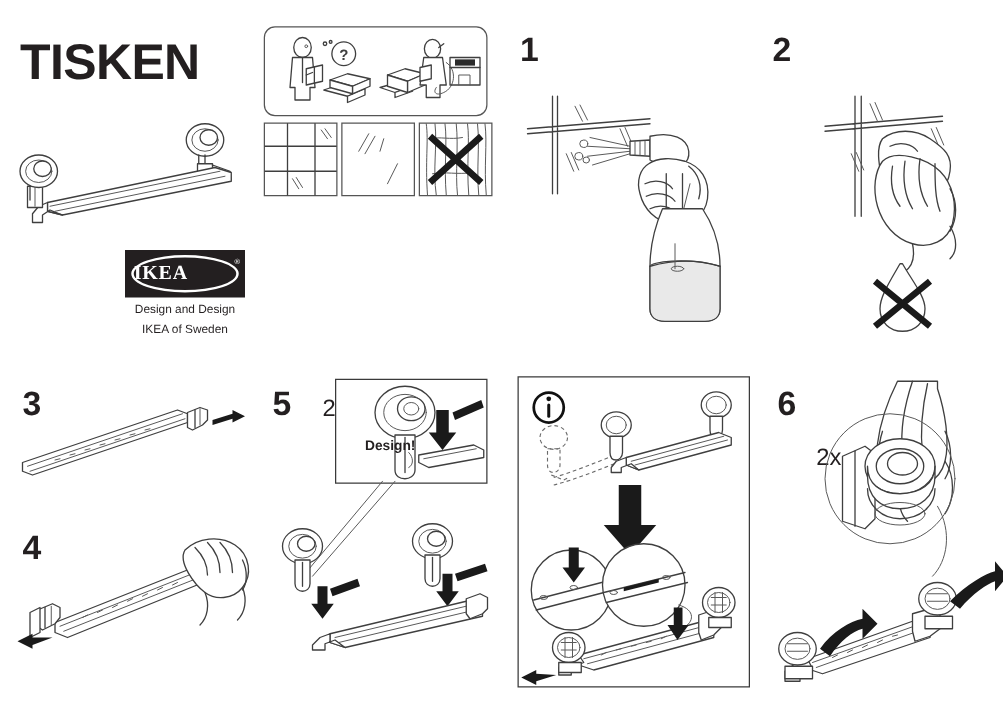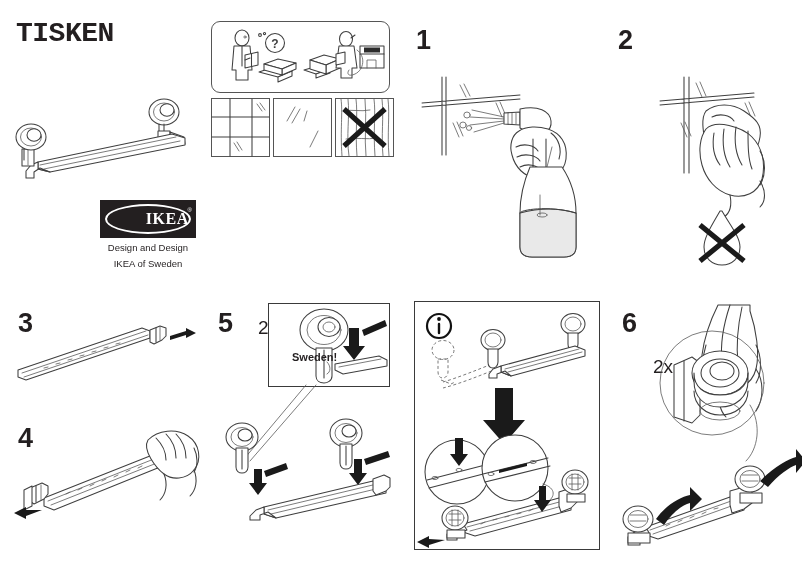--- a/index.html
+++ b/index.html
@@ -13,27 +13,26 @@
     position: relative;
     font-family: "Liberation Sans", sans-serif;
     color: #1a1a1a;
     overflow: hidden;
   }
   .abs { position: absolute; }
 
   
   #product-title {
     left: 16px;
-    top: 20px;
-    font-size: 28px;
+    top: 30px;
+    font-size: 40px;
     font-weight: bold;
     letter-spacing: -0.5px;
     color: #231f20;
     line-height: 1;
-    font-family: Liberation Mono, monospace;
   }
 
   
   .step-number {
     font-size: 27px;
     font-weight: bold;
     color: #231f20;
     line-height: 1;
   }
 
@@ -55,21 +54,21 @@
   #ikea-logo-mark {
     width: 96px; height: 38px;
     background: #231f20;
     display: flex; align-items: center; justify-content: center;
     position: relative;
   }
   #ikea-logo-oval {
     width: 82px; height: 26px;
     border: 2.6px solid #ffffff;
     border-radius: 50%;
-    display: flex; align-items: center; justify-content: flex-end;
+    display: flex; align-items: center; justify-content: flex-start;
   }
   #ikea-logo-text {
     color: #ffffff;
     font-size: 16px;
     font-weight: bold;
     letter-spacing: 0.6px;
     font-family: "Liberation Serif", serif;
   }
   #ikea-logo-tm {
     position: absolute; right: 4px; top: 7px;
@@ -346,21 +345,21 @@
     <path class="ln-t" d="M58 58 C62 62 62 68 58 70"></path>
 
     <path class="fillw" d="M66 60 L110 52 L118 56 L118 62 L74 70 L66 66 Z"></path>
     <path class="ln-t" d="M70 63 L112 55"></path>
 
     <path class="arrow-solid" d="M80 24 L90 24 L90 42 L96 42 L85 56 L74 42 L80 42 Z"></path>
 
     <path class="arrow-solid" d="M93 26 L116 16 L118 22 L95 32 Z"></path>
   </svg>
 </div>
-<div class="abs click-label" style="left:292px; top:352px;">Sweden!</div>
+<div class="abs click-label" style="left:292px; top:352px;">Design!</div>
 
 <div class="abs" style="left:240px; top:383px; width:110px; height:80px;">
   <svg width="110" height="80" viewBox="0 0 110 80">
     <path class="ln-t" d="M66 2 L4 76"></path>
     <path class="ln-t" d="M76 2 L10 78"></path>
   </svg>
 </div>
 
 <div class="abs" style="left:218px; top:415px; width:185px; height:105px;">
   <svg width="185" height="105" viewBox="0 0 185 105">

